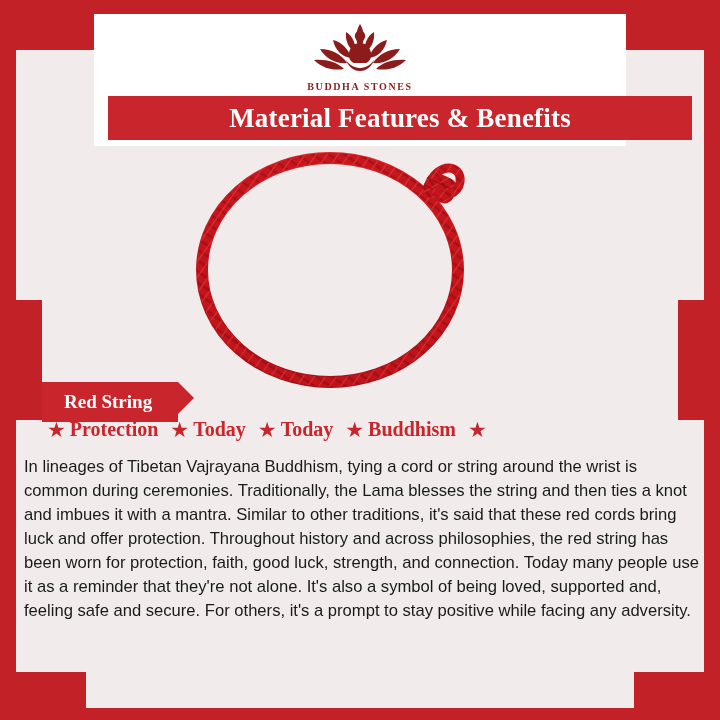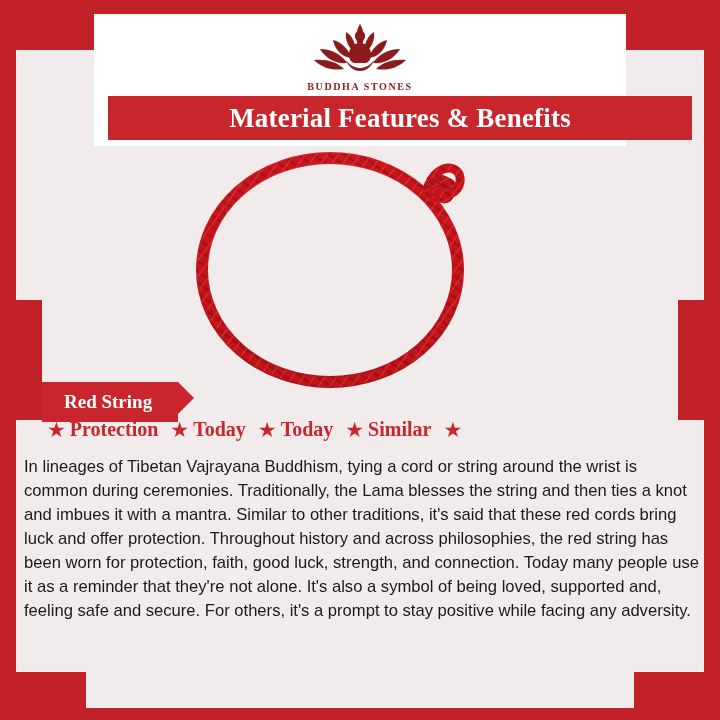--- a/index.html
+++ b/index.html
@@ -297,21 +297,21 @@
     <div class="benefit">
       <span class="star">★</span>
       <span class="blabel">Today</span>
     </div>
     <div class="benefit">
       <span class="star">★</span>
       <span class="blabel">Today</span>
     </div>
     <div class="benefit">
       <span class="star">★</span>
-      <span class="blabel">Similar</span>
+      <span class="blabel">Buddhism</span>
     </div>
     <div class="benefit">
       <span class="star">★</span>
     </div>
   </div>
 
   <div class="body-text">In lineages of Tibetan Vajrayana Buddhism, tying a cord or string around the wrist is common during ceremonies. Traditionally, the Lama blesses the string and then ties a knot and imbues it with a mantra. Similar to other traditions, it's said that these red cords bring luck and offer protection. Throughout history and across philosophies, the red string has been worn for protection, faith, good luck, strength, and connection. Today many people use it as a reminder that they're not alone. It's also a symbol of being loved, supported and, feeling safe and secure. For others, it's a prompt to stay positive while facing any adversity.</div>
 
 </div>
 

